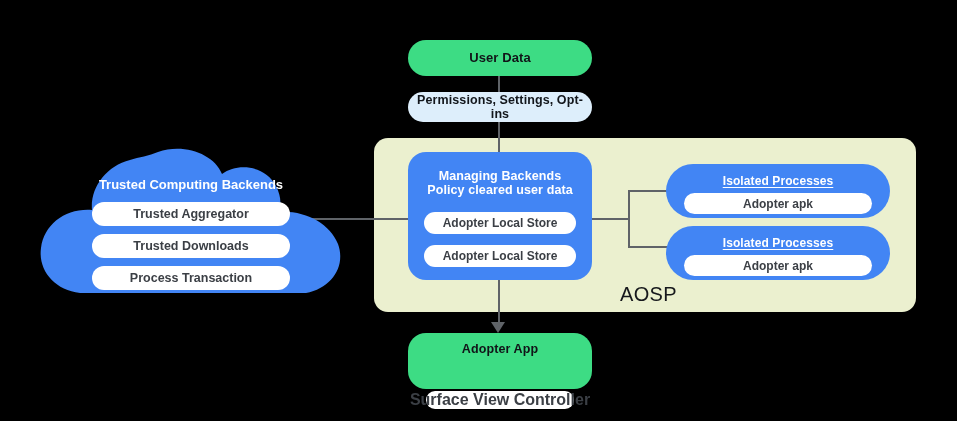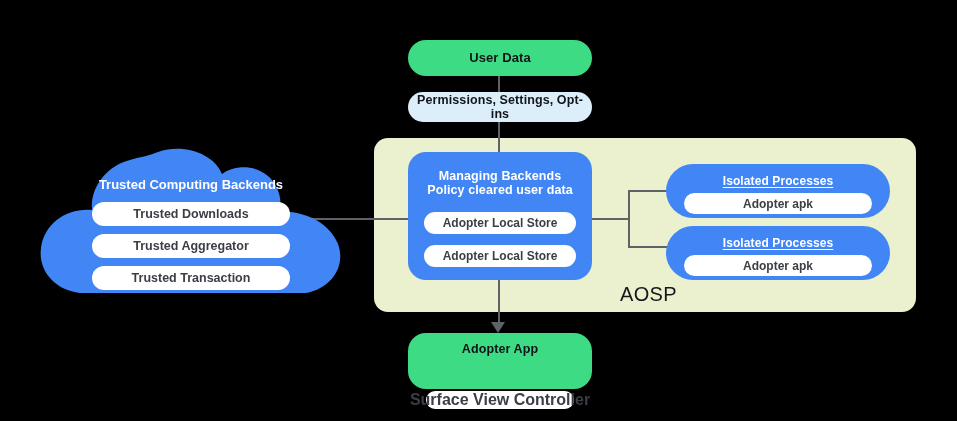--- a/index.html
+++ b/index.html
@@ -147,23 +147,23 @@
         C 268 62 292 76 300 96
         C 308 118 294 140 268 145
         L 42 145
         C 16 142 0 122 3 100
         C 6 76 28 60 54 62
         C 52 40 68 18 92 12
         C 101 9 111 8 120 4 Z"></path>
     </svg>
     <div id="cloud-inner">
       <div id="cloud-title">Trusted Computing Backends</div>
+      <div class="chip">Trusted Aggregator</div>
       <div class="chip">Trusted Downloads</div>
-      <div class="chip">Trusted Aggregator</div>
-      <div class="chip">Trusted Transaction</div>
+      <div class="chip">Process Transaction</div>
     </div>
   </div>
 
   <div class="node" id="managing-process">
     <div class="title">
       <span>Managing Backends</span><br>
       <span>Policy cleared user data</span>
     </div>
     <div class="chip">Adopter Local Store</div>
     <div class="chip">Adopter Local Store</div>

